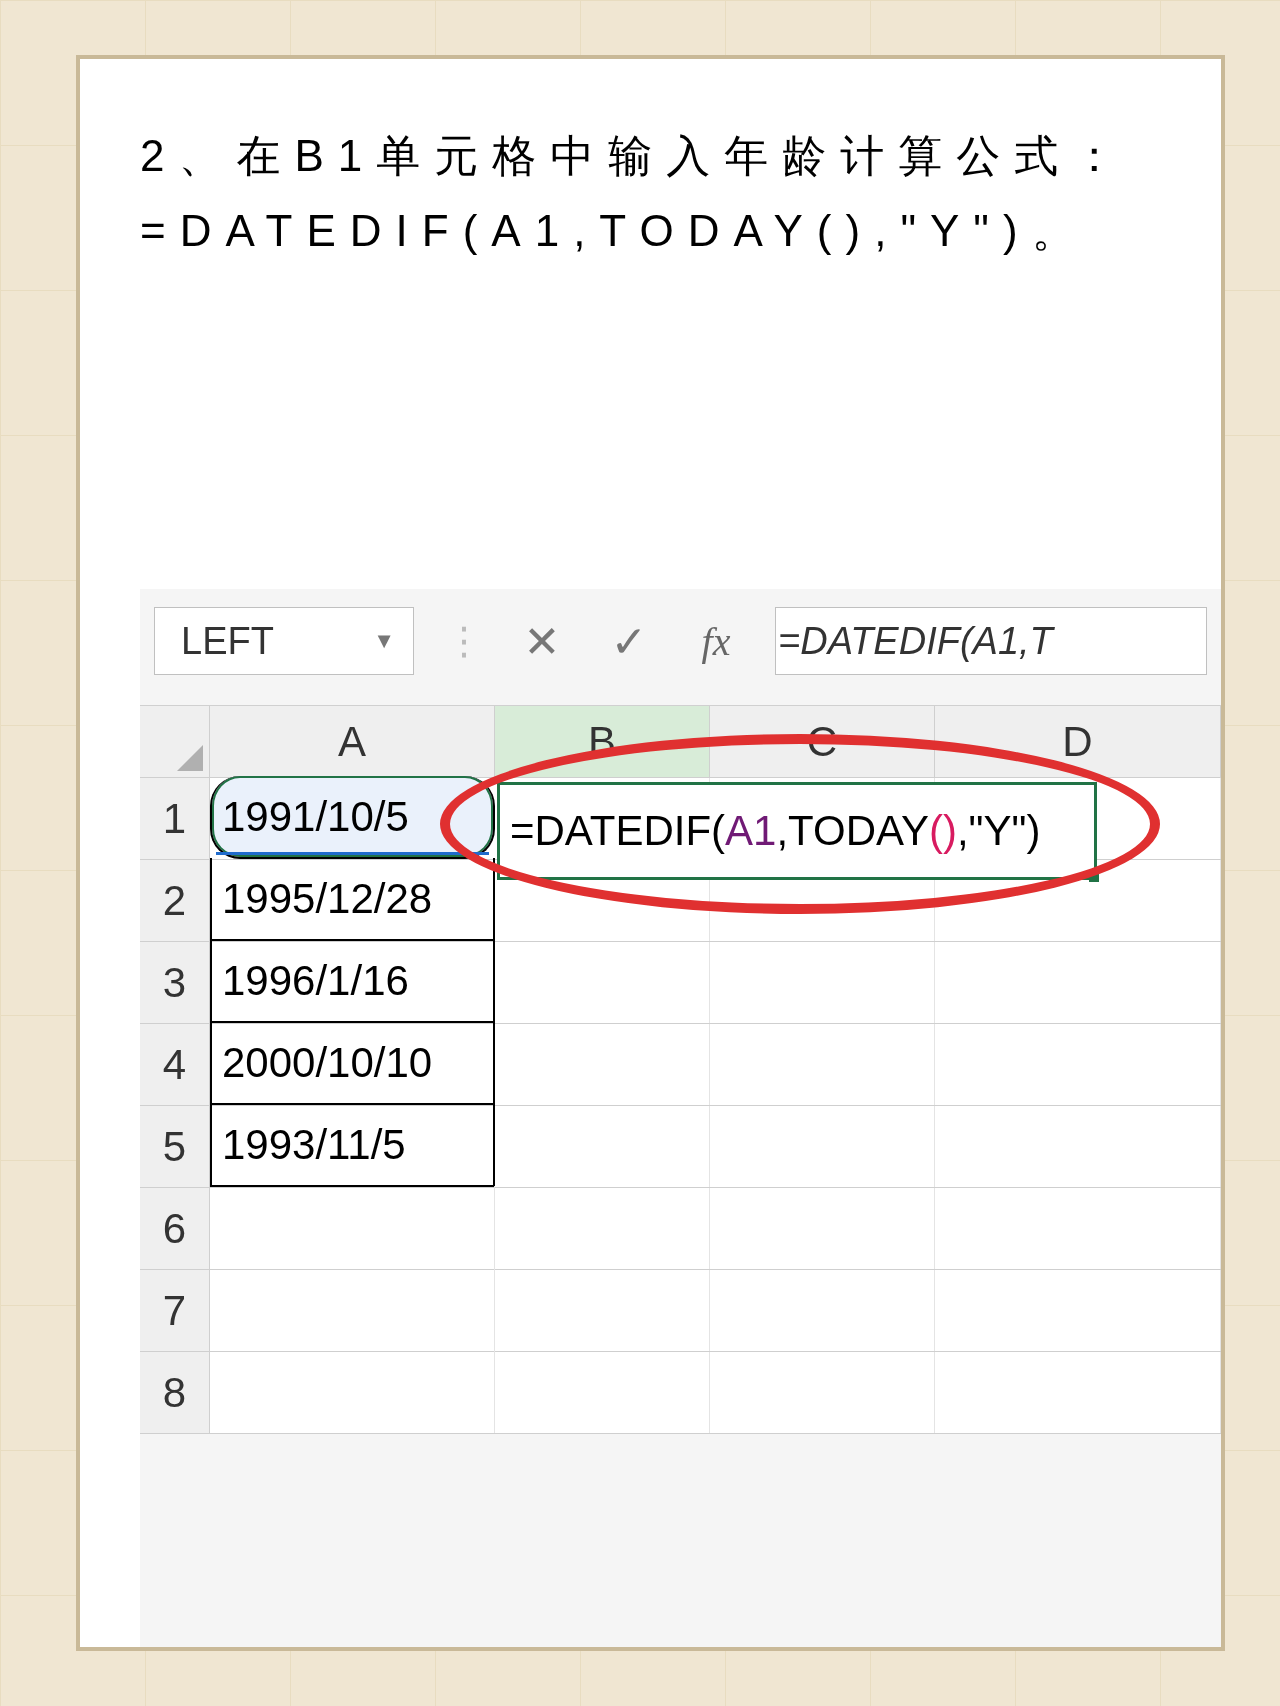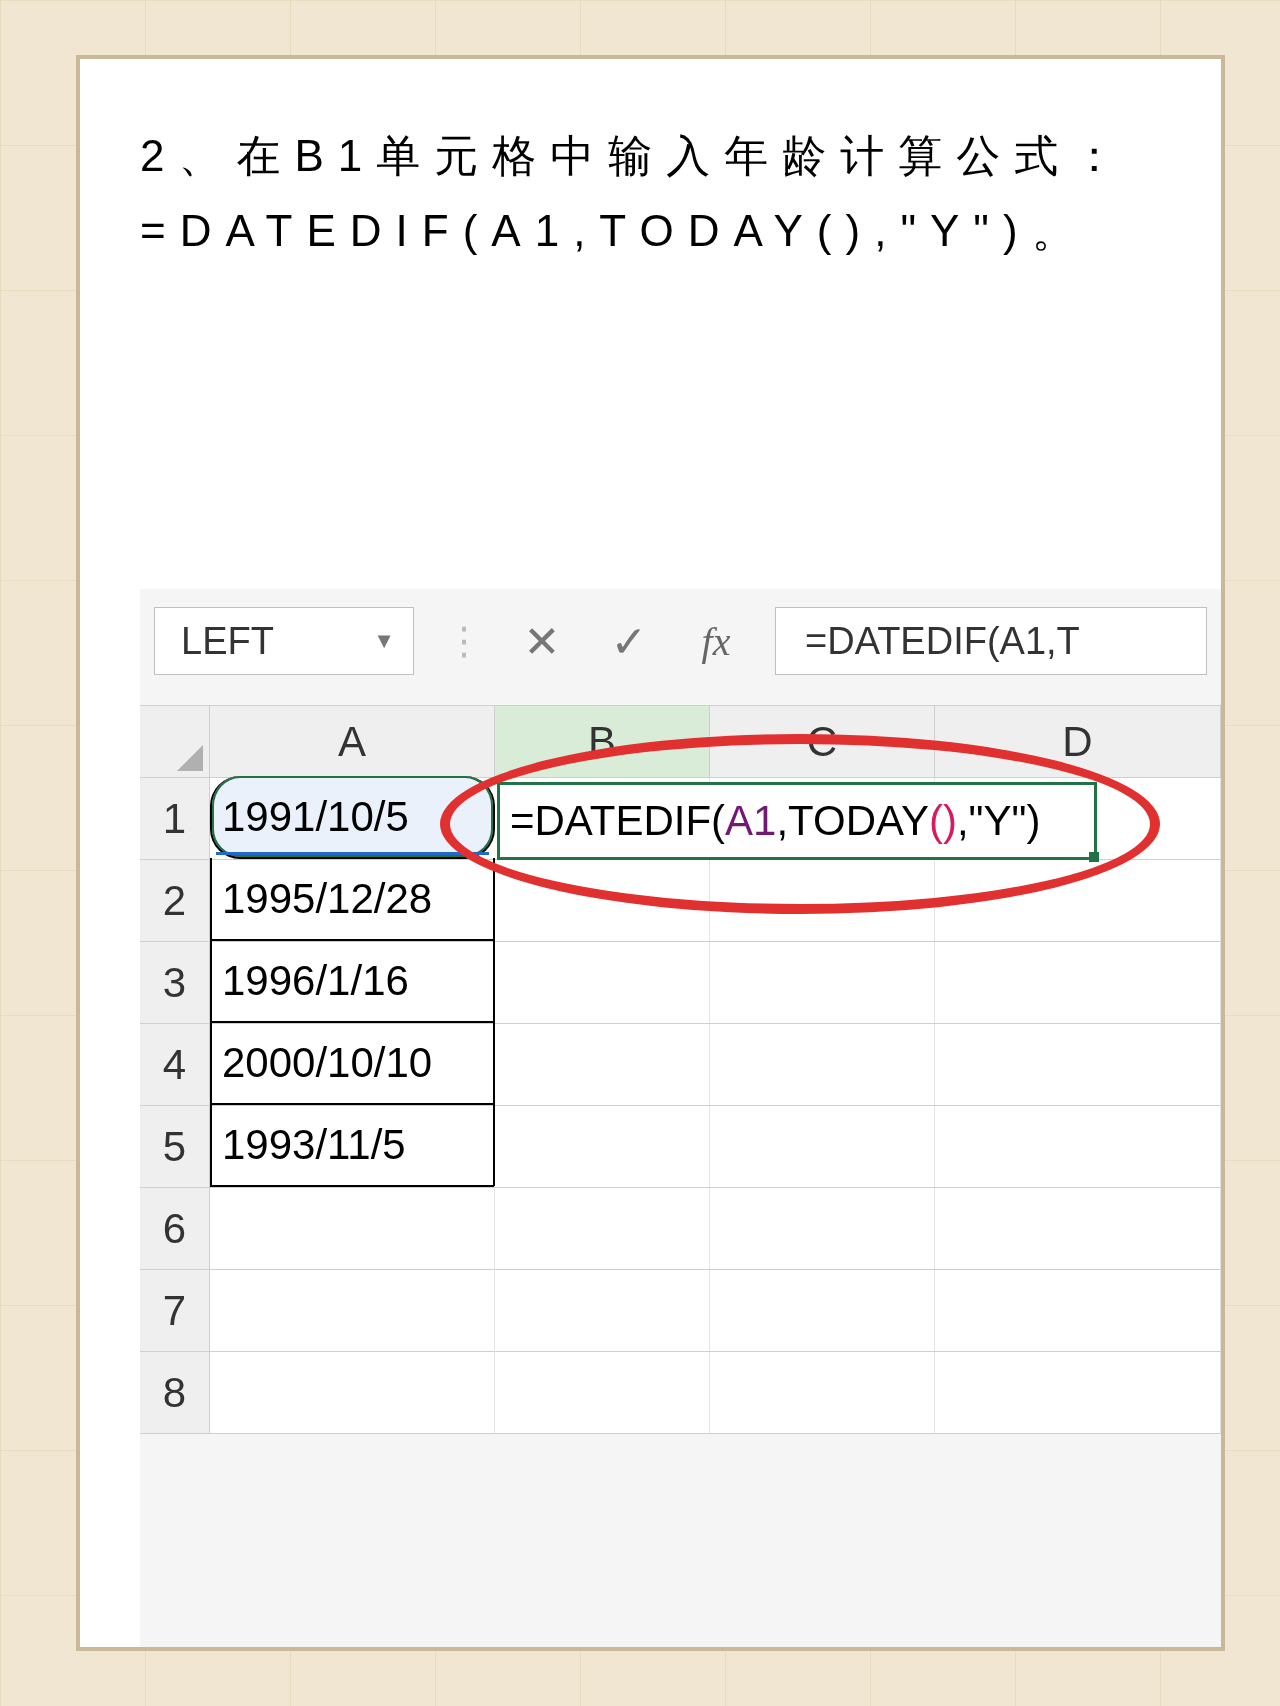--- a/index.html
+++ b/index.html
@@ -70,23 +70,24 @@
 .fx-label { font-size: 40px; font-style: italic; font-family: "Times New Roman", serif; color: #666; }
 .formula-box {
   background: #fff;
   border: 1px solid #c0c0c0;
   height: 68px;
   flex: 1;
   font-size: 38px;
   color: #333;
   display: flex;
   align-items: center;
-  padding: 0 29px;
+  padding: 0 2px;
   overflow: hidden;
   white-space: nowrap;
+  font-style: italic;
 }
 .grid {
   background: #fff;
   border-top: 1px solid #d0d0d0;
 }
 .hdr-row { display: flex; height: 72px; background: #efefef; border-bottom: 1px solid #cfcfcf; }
 .corner { width: 70px; border-right: 1px solid #cfcfcf; display: flex; align-items: flex-end; justify-content: flex-end; padding: 6px; }
 .corner svg { width: 26px; height: 26px; }
 .col-hdr { border-right: 1px solid #cfcfcf; display: flex; align-items: center; justify-content: center; font-size: 42px; color: #333; position: relative; }
 .col-a { width: 285px; }
@@ -101,21 +102,21 @@
 .row-data:last-of-type .cell-a { border-bottom: 2px solid #000; }
 .cell-a.active { background: #eaf1fb; box-shadow: inset 0 0 0 2px #217346; border-radius: 30px; }
 .cell-a.active .under { position: absolute; left: 4px; right: 4px; bottom: 2px; height: 3px; background: #1f6bcc; }
 .cell-b { width: 215px; }
 .cell-c { width: 225px; }
 .cell-d { flex: 1; }
 .formula-cell {
   position: absolute;
   left: 357px;
   top: 76px;
-  height: 78px;
+  height: 98px;
   width: 600px;
   background: #fff;
   border: 3px solid #217346;
   display: flex;
   align-items: center;
   padding: 12px 10px;
   font-size: 42px;
   z-index: 5;
 }
 .formula-cell .handle { position: absolute; right: -5px; bottom: -5px; width: 10px; height: 10px; background: #217346; }

